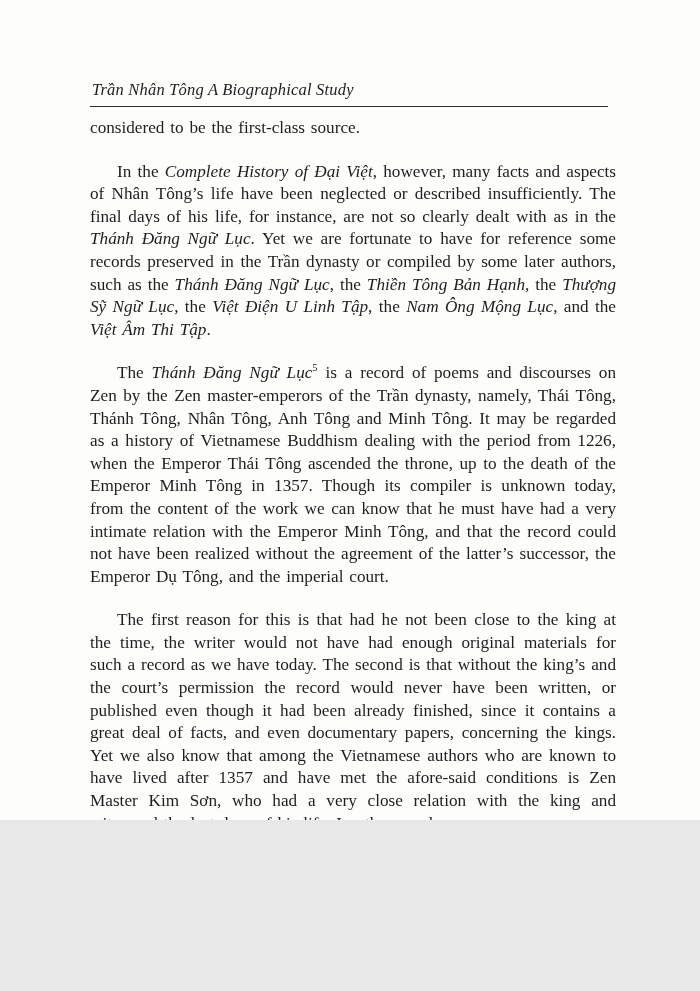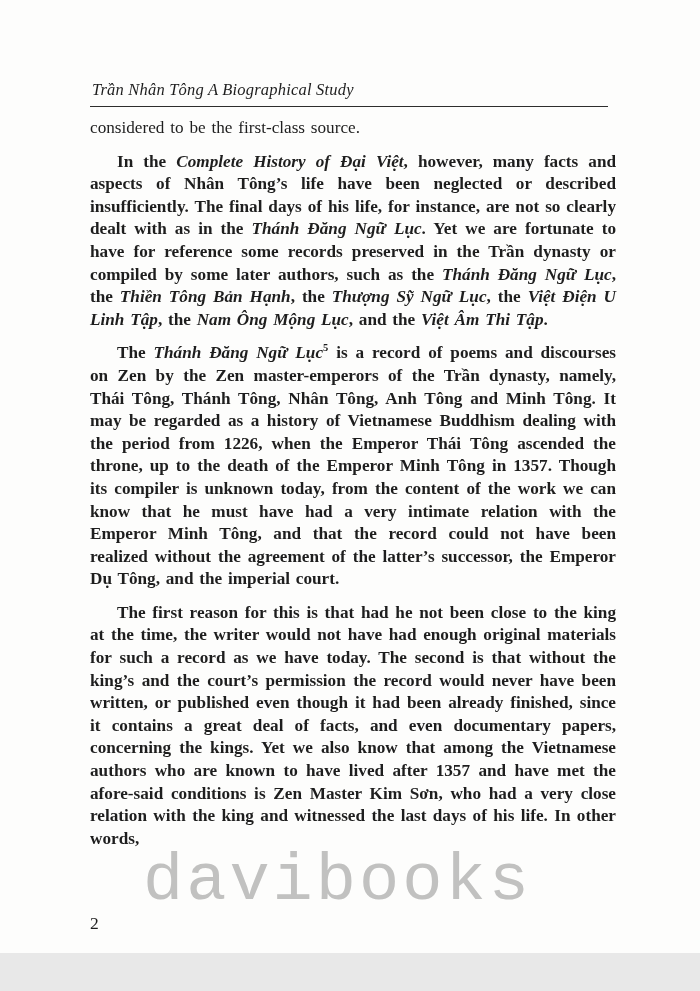--- a/index.html
+++ b/index.html
@@ -4,21 +4,21 @@
 <style>
   * { margin: 0; padding: 0; box-sizing: border-box; }
   html, body { width: 700px; height: 991px; }
   body {
     font-family: "Liberation Serif", "DejaVu Serif", serif;
     background: #e8e8e8;
   }
   .page {
     position: relative;
     width: 700px;
-    height: 953px;
+    height: 820px;
     background: var(--bg, #fdfdfc);
     color: var(--ink, #1e1e1e);
     overflow: hidden;
   }
   .page-header {
     position: absolute;
     left: 90px;
     right: 92px;
     top: 80px;
     z-index: 1;
@@ -40,21 +40,21 @@
     left: 90px;
     right: 84px;
     top: 117px;
     z-index: 1;
     text-align: justify;
     font-size: 17.2px;
     line-height: 22.6px;
     word-spacing: 1.5px;
   }
   p.para { margin: 0; }
-  p.para + p.para { margin-top: 11px; text-indent: 27px; font-weight: bold; }
+  p.para + p.para { margin-top: 21px; text-indent: 27px; }
   p.para i { font-style: italic; }
   sup.fn {
     font-size: 10.5px;
     vertical-align: super;
     line-height: 0;
   }
   .page-footer {
     position: absolute;
     left: 90px;
     top: 913px;

